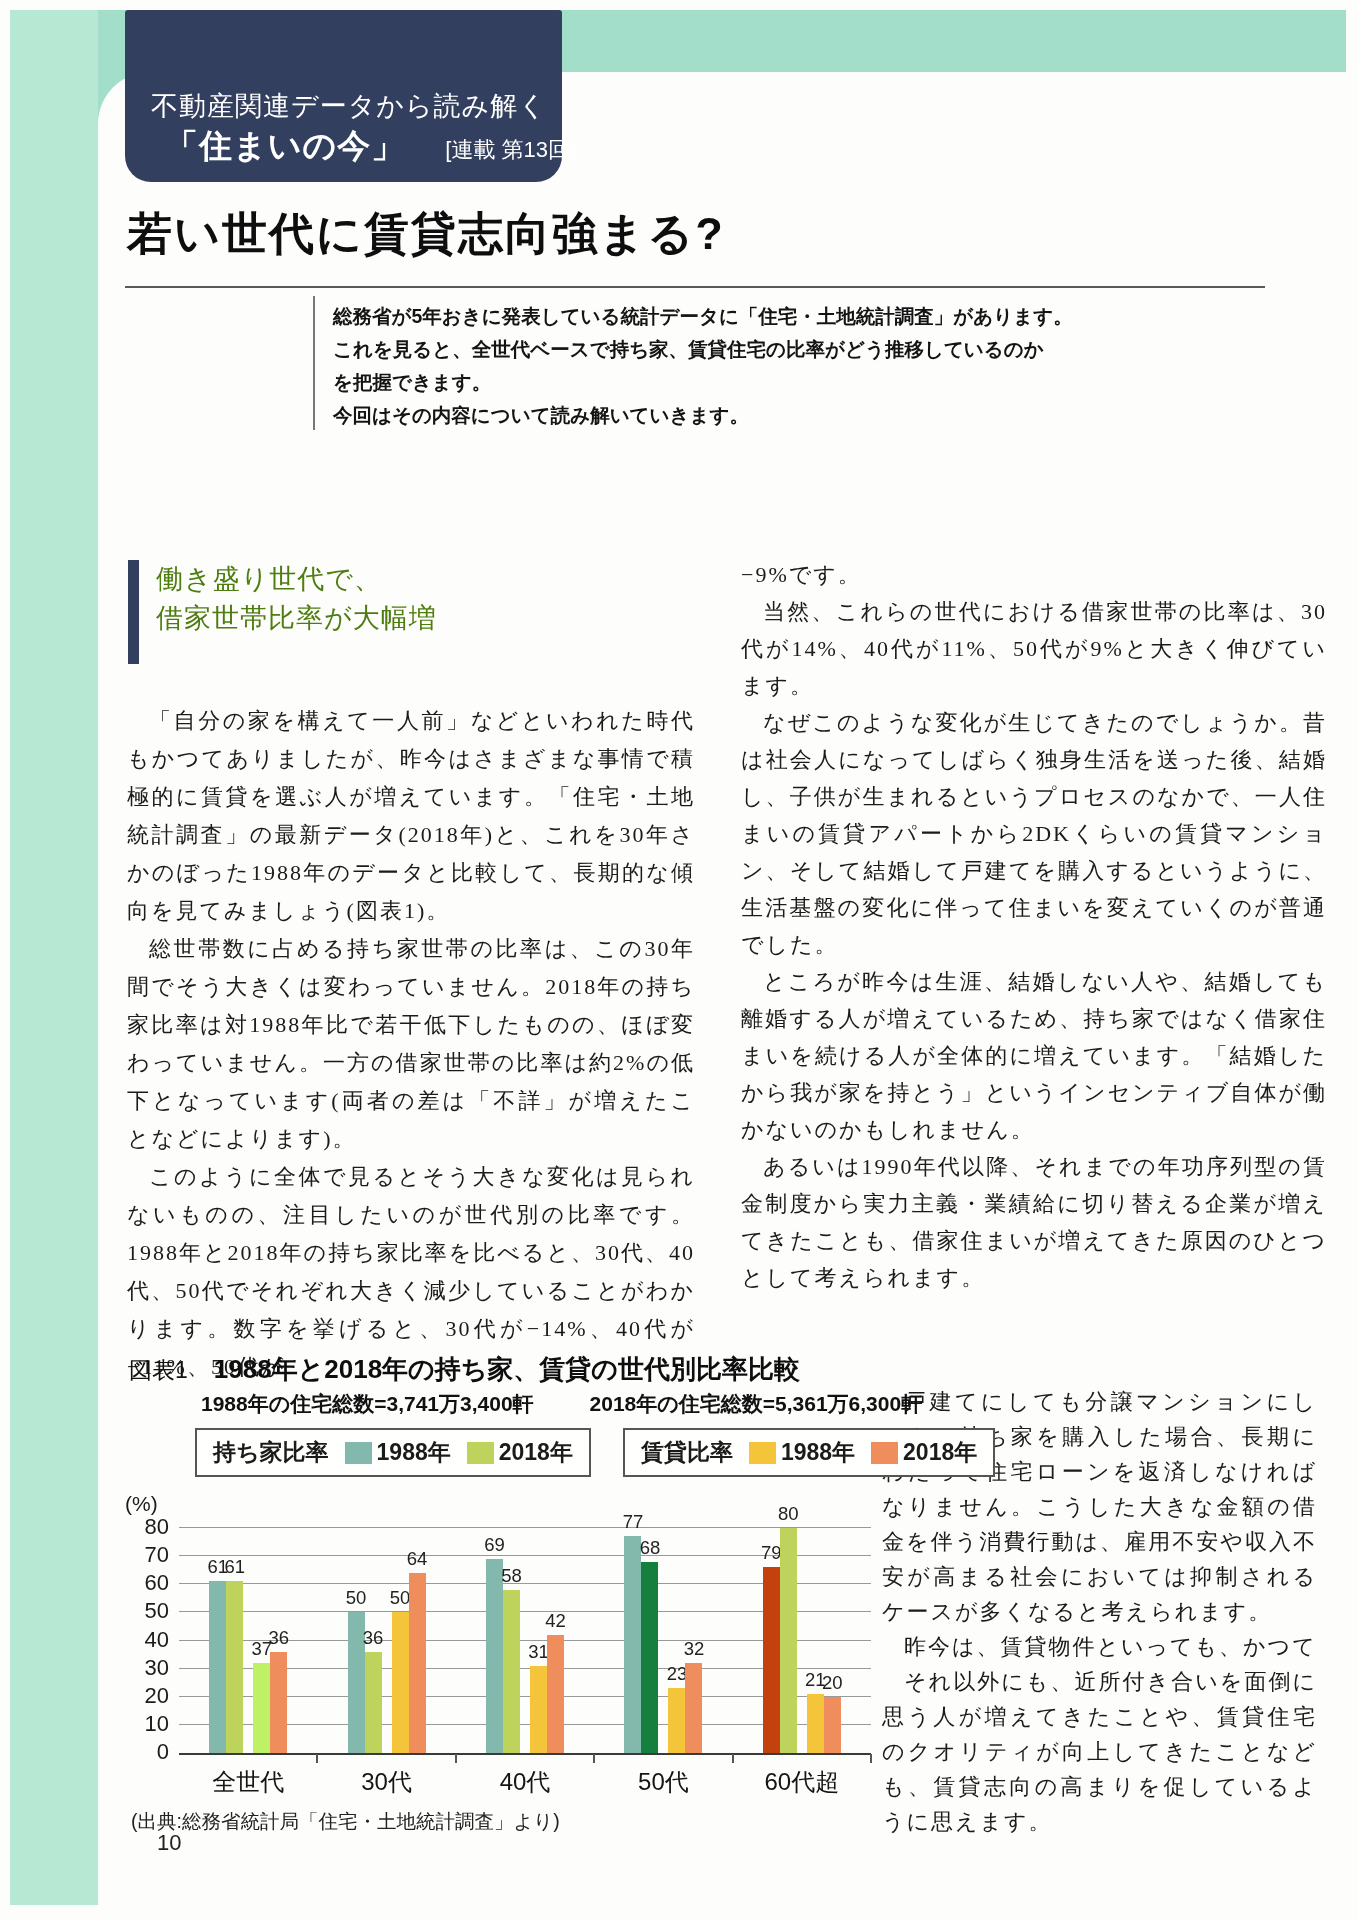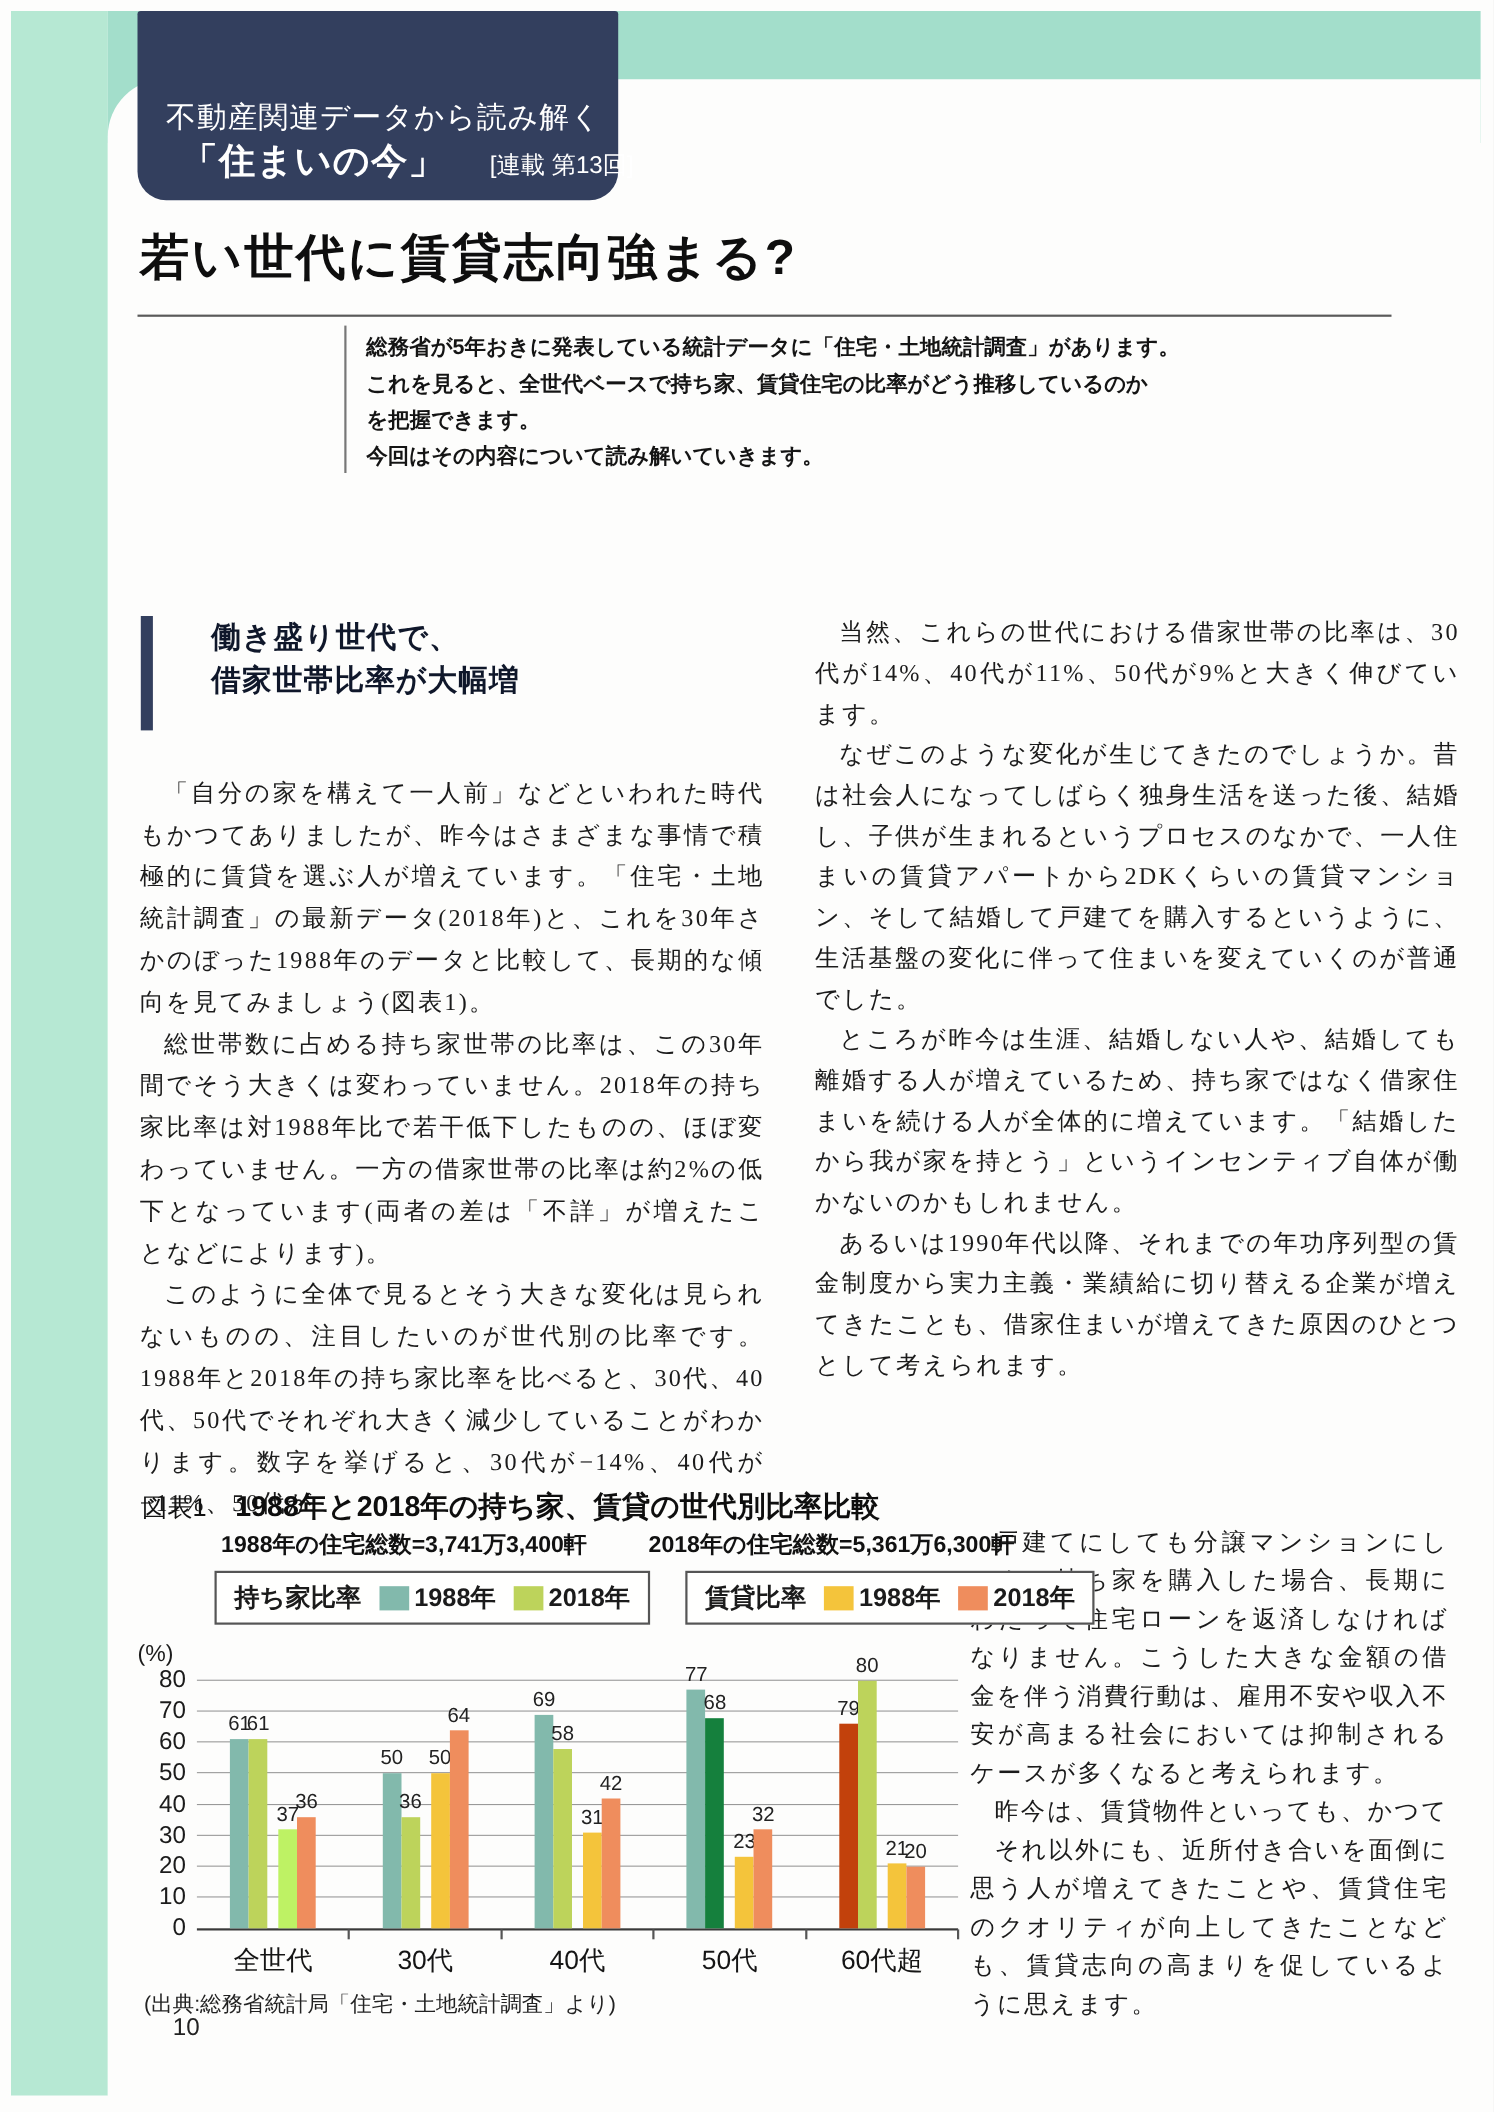--- a/index.html
+++ b/index.html
@@ -23,21 +23,21 @@
   .title-rule{position:absolute;left:125px;top:286px;width:1140px;height:2px;background:#5a5a5a;}
   .author-block{position:absolute;left:143px;top:304px;width:165px;}
   .author-role{font-size:17px;color:#222;}
   .author-name{font-size:29px;font-weight:bold;margin-top:12px;letter-spacing:2px;}
   .author-divider{position:absolute;left:313px;top:296px;width:2px;height:134px;background:#777;}
   .lead{position:absolute;left:333px;top:300px;}
   .lead div{font-size:19.5px;font-weight:bold;line-height:33px;white-space:nowrap;color:#141414;}
   
   .section-head{position:absolute;left:128px;top:560px;display:flex;}
   .section-bar{width:11px;height:104px;background:#333f5e;margin-right:17px;}
-  .section-lines div{font-size:27px;font-weight:bold;color:#0f172a;line-height:39px;letter-spacing:1px;margin-left:36px;}
+  .section-lines div{font-size:27px;font-weight:normal;color:#4d7c0f;line-height:39px;letter-spacing:1px;}
   
   .col{position:absolute;font-family:"Liberation Serif","DejaVu Serif",serif;
        text-align:justify;color:#1b1b1b;}
   .col p{margin:0;text-indent:1em;}
   .col p.noindent{text-indent:0;}
   .col-left{left:127px;top:702px;width:568px;font-size:22px;line-height:38px;letter-spacing:2px;}
   .col-right{left:741px;top:556px;width:586px;font-size:22px;line-height:37px;letter-spacing:2px;}
   .col-narrow{left:882px;top:1384px;width:435px;font-size:22px;line-height:35px;letter-spacing:2px;}
   
   .chart{position:absolute;left:125px;top:1352px;width:760px;height:500px;}
@@ -100,20 +100,21 @@
       <div>借家世帯比率が大幅増</div>
     </div>
   </div>
 
   <div class="col col-left" id="col-left">
       <p>「自分の家を構えて一人前」などといわれた時代もかつてありましたが、昨今はさまざまな事情で積極的に賃貸を選ぶ人が増えています。「住宅・土地統計調査」の最新データ(2018年)と、これを30年さかのぼった1988年のデータと比較して、長期的な傾向を見てみましょう(図表1)。</p>
       <p>総世帯数に占める持ち家世帯の比率は、この30年間でそう大きくは変わっていません。2018年の持ち家比率は対1988年比で若干低下したものの、ほぼ変わっていません。一方の借家世帯の比率は約2%の低下となっています(両者の差は「不詳」が増えたことなどによります)。</p>
       <p>このように全体で見るとそう大きな変化は見られないものの、注目したいのが世代別の比率です。1988年と2018年の持ち家比率を比べると、30代、40代、50代でそれぞれ大きく減少していることがわかります。数字を挙げると、30代が−14%、40代が−11%、50代が</p>
     </div>
   <div class="col col-right" id="col-right">
+      <p class="noindent">−9%です。</p>
       <p>当然、これらの世代における借家世帯の比率は、30代が14%、40代が11%、50代が9%と大きく伸びています。</p>
       <p>なぜこのような変化が生じてきたのでしょうか。昔は社会人になってしばらく独身生活を送った後、結婚し、子供が生まれるというプロセスのなかで、一人住まいの賃貸アパートから2DKくらいの賃貸マンション、そして結婚して戸建てを購入するというように、生活基盤の変化に伴って住まいを変えていくのが普通でした。</p>
       <p>ところが昨今は生涯、結婚しない人や、結婚しても離婚する人が増えているため、持ち家ではなく借家住まいを続ける人が全体的に増えています。「結婚したから我が家を持とう」というインセンティブ自体が働かないのかもしれません。</p>
       <p>あるいは1990年代以降、それまでの年功序列型の賃金制度から実力主義・業績給に切り替える企業が増えてきたことも、借家住まいが増えてきた原因のひとつとして考えられます。</p>
     </div>
   <div class="col col-narrow" id="col-narrow">
       <p>戸建てにしても分譲マンションにしても、持ち家を購入した場合、長期にわたって住宅ローンを返済しなければなりません。こうした大きな金額の借金を伴う消費行動は、雇用不安や収入不安が高まる社会においては抑制されるケースが多くなると考えられます。</p>
       <p>昨今は、賃貸物件といっても、かつて</p>
       <p>それ以外にも、近所付き合いを面倒に思う人が増えてきたことや、賃貸住宅のクオリティが向上してきたことなども、賃貸志向の高まりを促しているように思えます。</p>
     </div>

